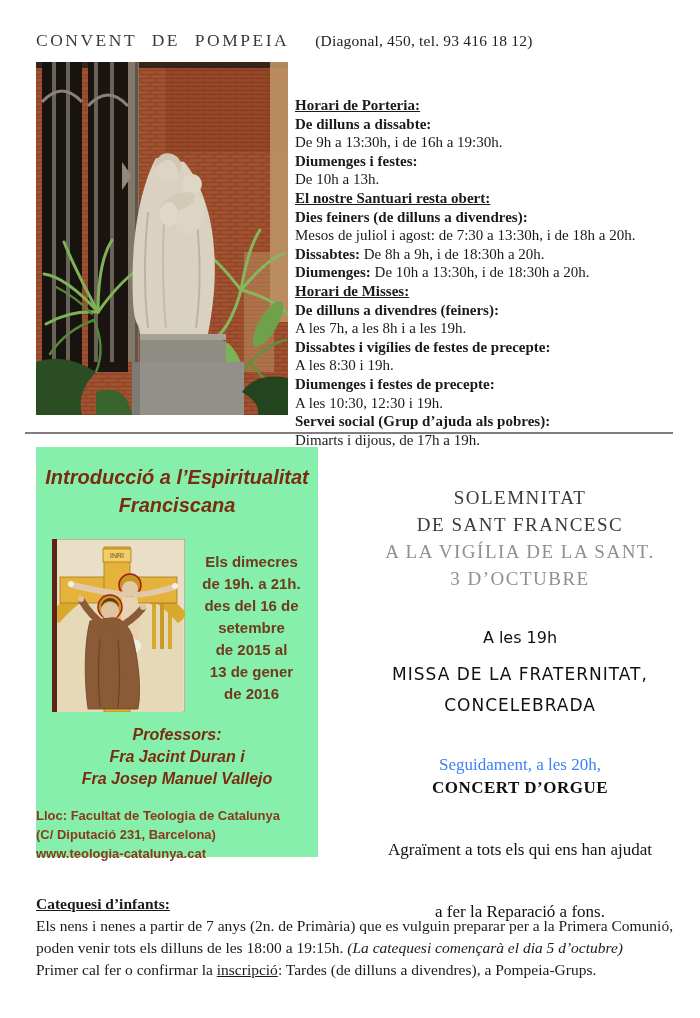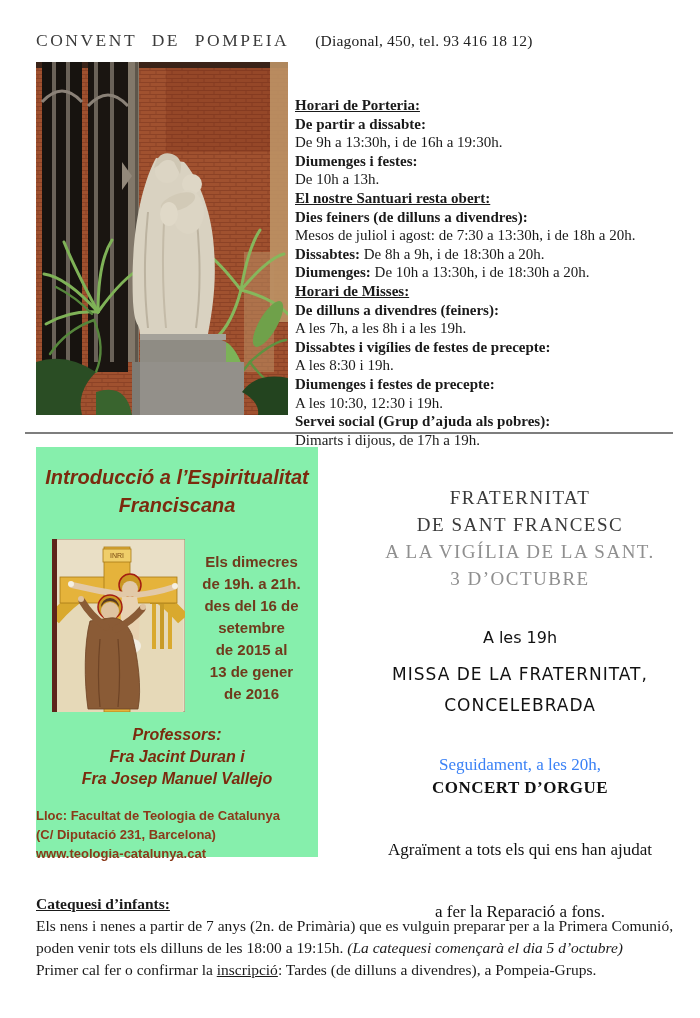--- a/index.html
+++ b/index.html
@@ -133,21 +133,21 @@
     <rect x="96" y="300" width="8" height="53" fill="#7E7B74"></rect>
 
     <path d="M0,300 Q30,290 60,310 Q40,330 46,353 L0,353 Z" fill="#2A4D24"></path>
     <path d="M252,316 Q220,310 206,330 Q224,340 222,353 L252,353 Z" fill="#23441F"></path>
     <path d="M60,330 Q90,320 96,353 L60,353 Z" fill="#39642E"></path>
   </svg>
 </div>
 
 <div class="schedule">
     <div class="sched-line heading">Horari de Porteria:</div>
-    <div class="sched-line bold">De partir a dissabte:</div>
+    <div class="sched-line bold">De dilluns a dissabte:</div>
     <div class="sched-line normal">De 9h a 13:30h, i de 16h a 19:30h.</div>
     <div class="sched-line bold">Diumenges i festes:</div>
     <div class="sched-line normal">De 10h a 13h.</div>
     <div class="sched-line heading">El nostre Santuari resta obert:</div>
     <div class="sched-line bold">Dies feiners (de dilluns a divendres):</div>
     <div class="sched-line normal">Mesos de juliol i agost: de 7:30 a 13:30h, i de 18h a 20h.</div>
     <div class="sched-line mixed"><span class="b">Dissabtes:</span> De 8h a 9h, i de 18:30h a 20h.</div>
     <div class="sched-line mixed"><span class="b">Diumenges:</span> De 10h a 13:30h, i de 18:30h a 20h.</div>
     <div class="sched-line heading">Horari de Misses:</div>
     <div class="sched-line bold">De dilluns a divendres (feiners):</div>
@@ -228,21 +228,21 @@
       </div>
   </div>
   <div class="location">
       <div>Lloc: Facultat de Teologia de Catalunya</div>
       <div>(C/ Diputació 231, Barcelona)</div>
       <div>www.teologia-catalunya.cat</div>
     </div>
 </div>
 
 <div class="announce">
-  <div class="sol-line">FRATERNITAT</div>
+  <div class="sol-line">SOLEMNITAT</div>
   <div class="sol-line">DE SANT FRANCESC</div>
   <div class="sol-line gray">A LA VIGÍLIA DE LA SANT.</div>
   <div class="sol-line gray">3 D’OCTUBRE</div>
   <div class="time-line">A les 19h</div>
   <div class="missa-line first">MISSA DE LA FRATERNITAT,</div>
   <div class="missa-line">CONCELEBRADA</div>
   <div class="seg-line">Seguidament, a les 20h,</div>
   <div class="concert-line">CONCERT D’ORGUE</div>
   <div class="thanks-line">Agraïment a tots els qui ens han ajudat</div>
   <div class="thanks-line">a fer la Reparació a fons.</div>

